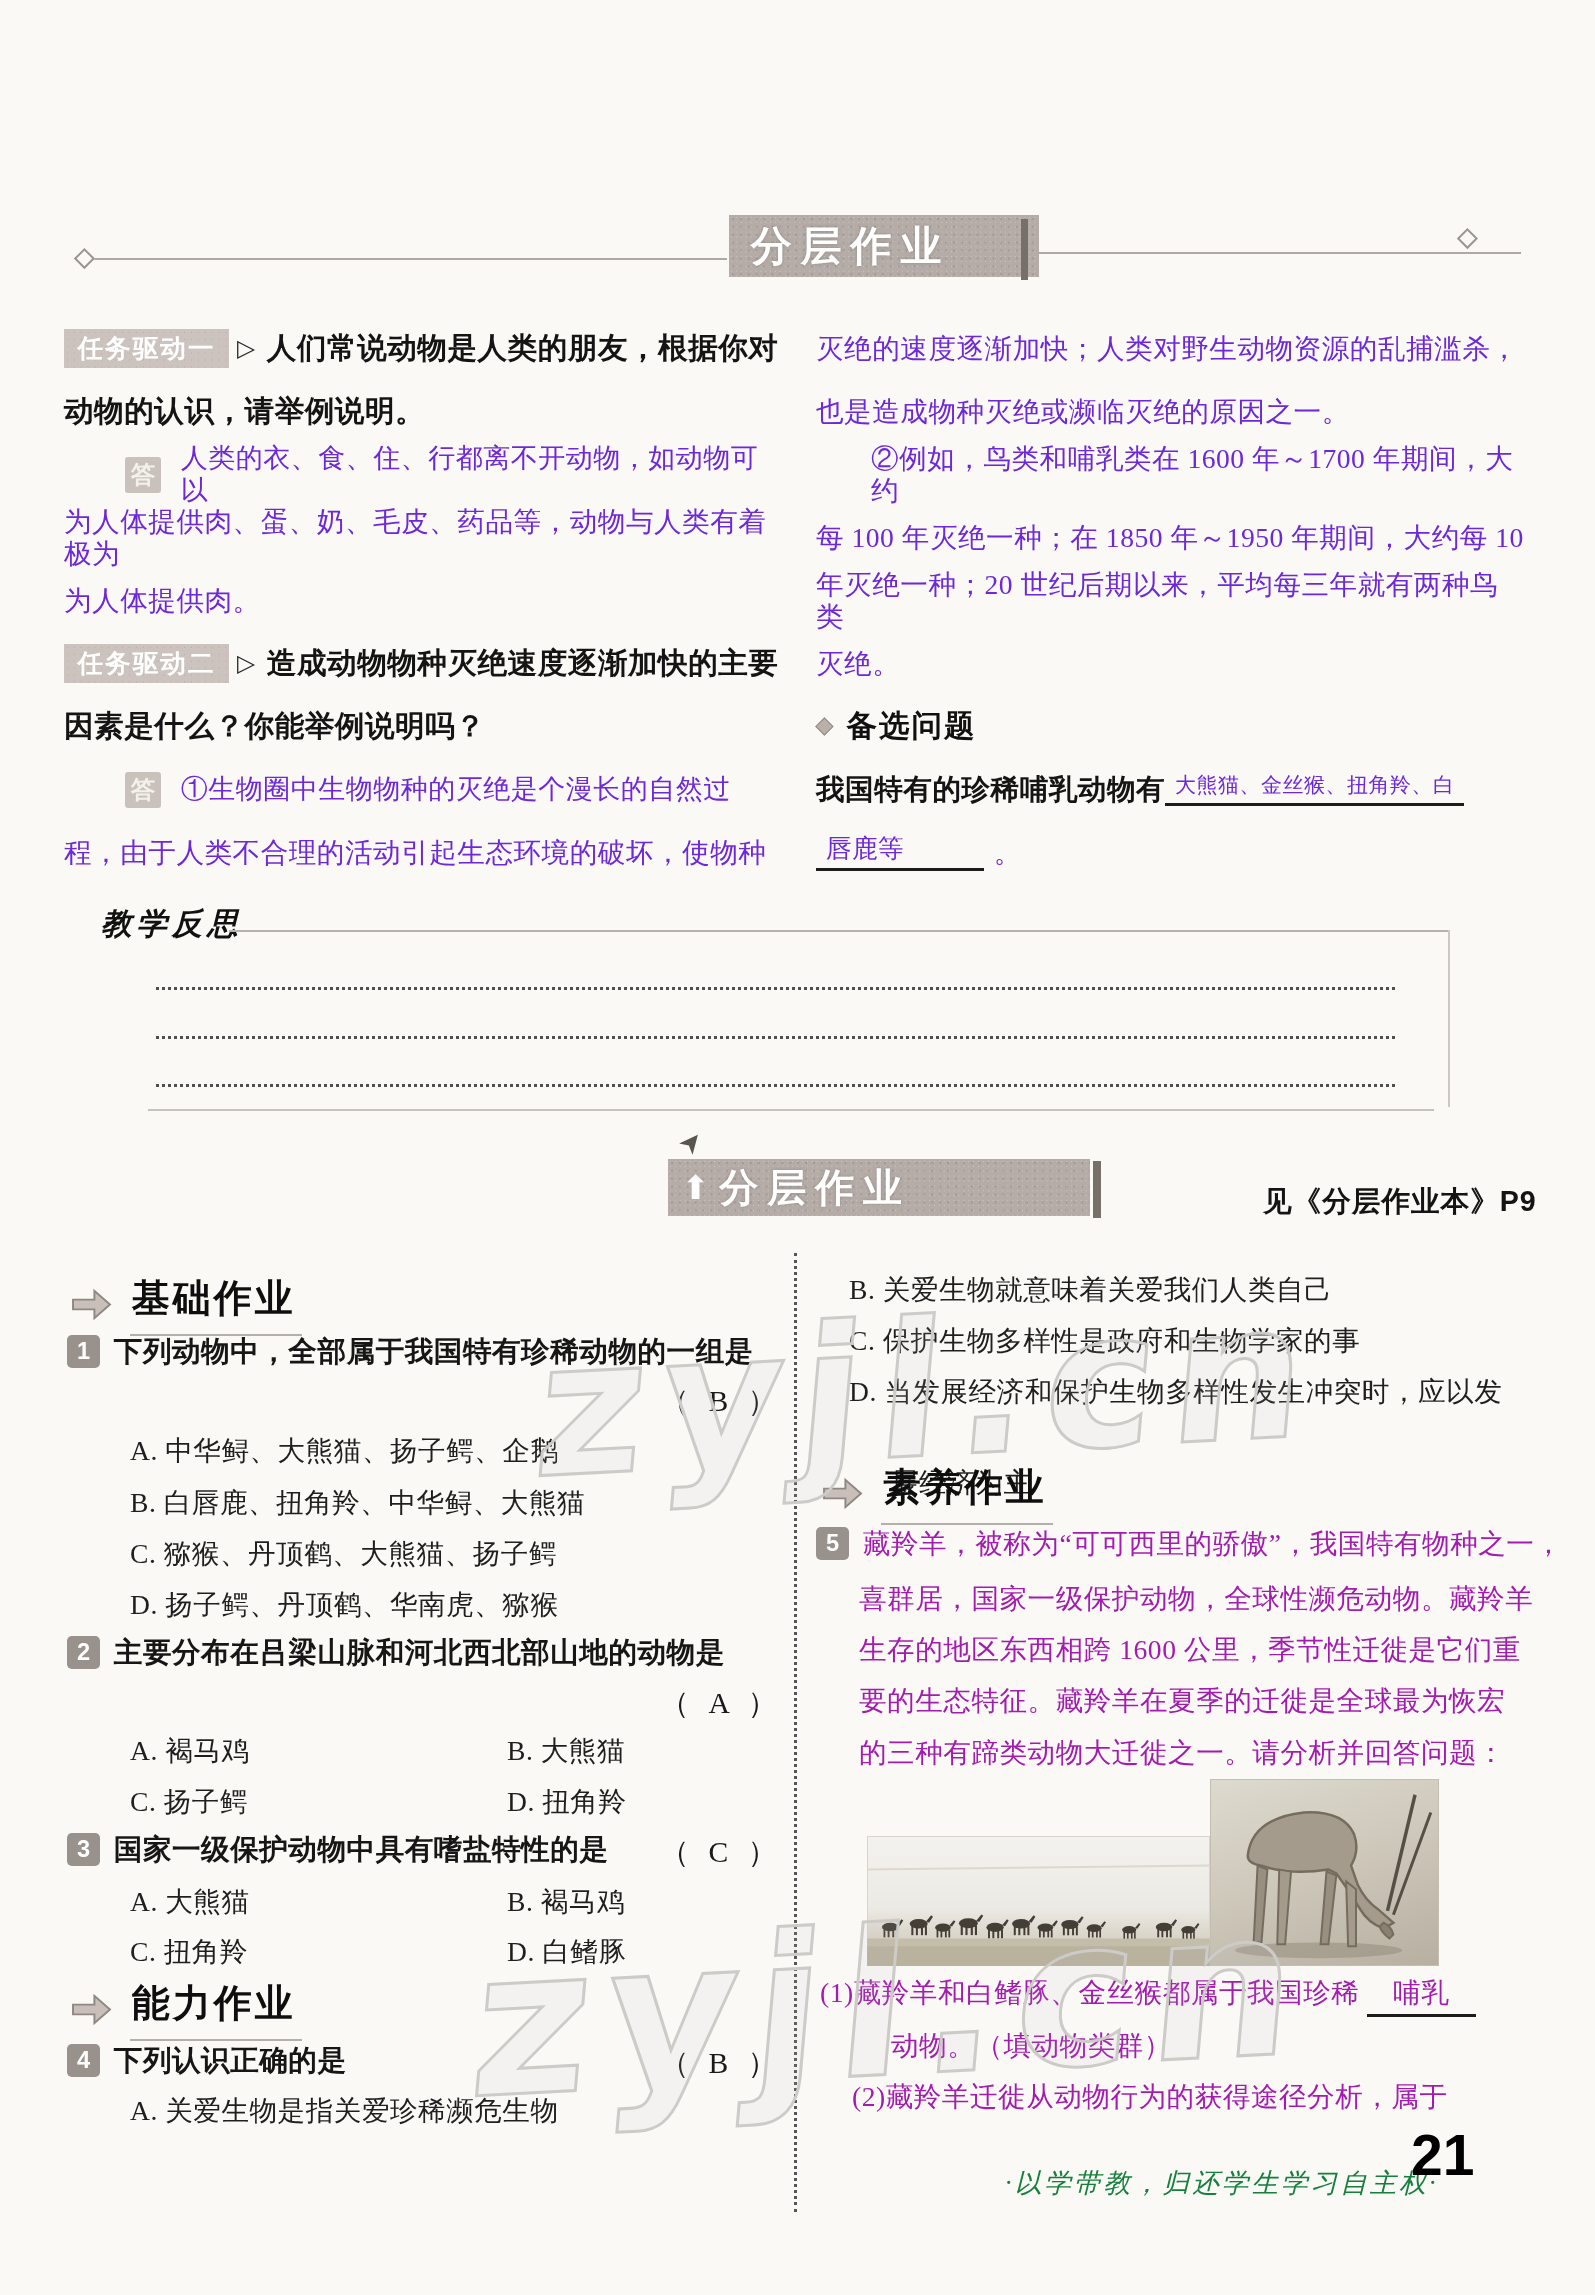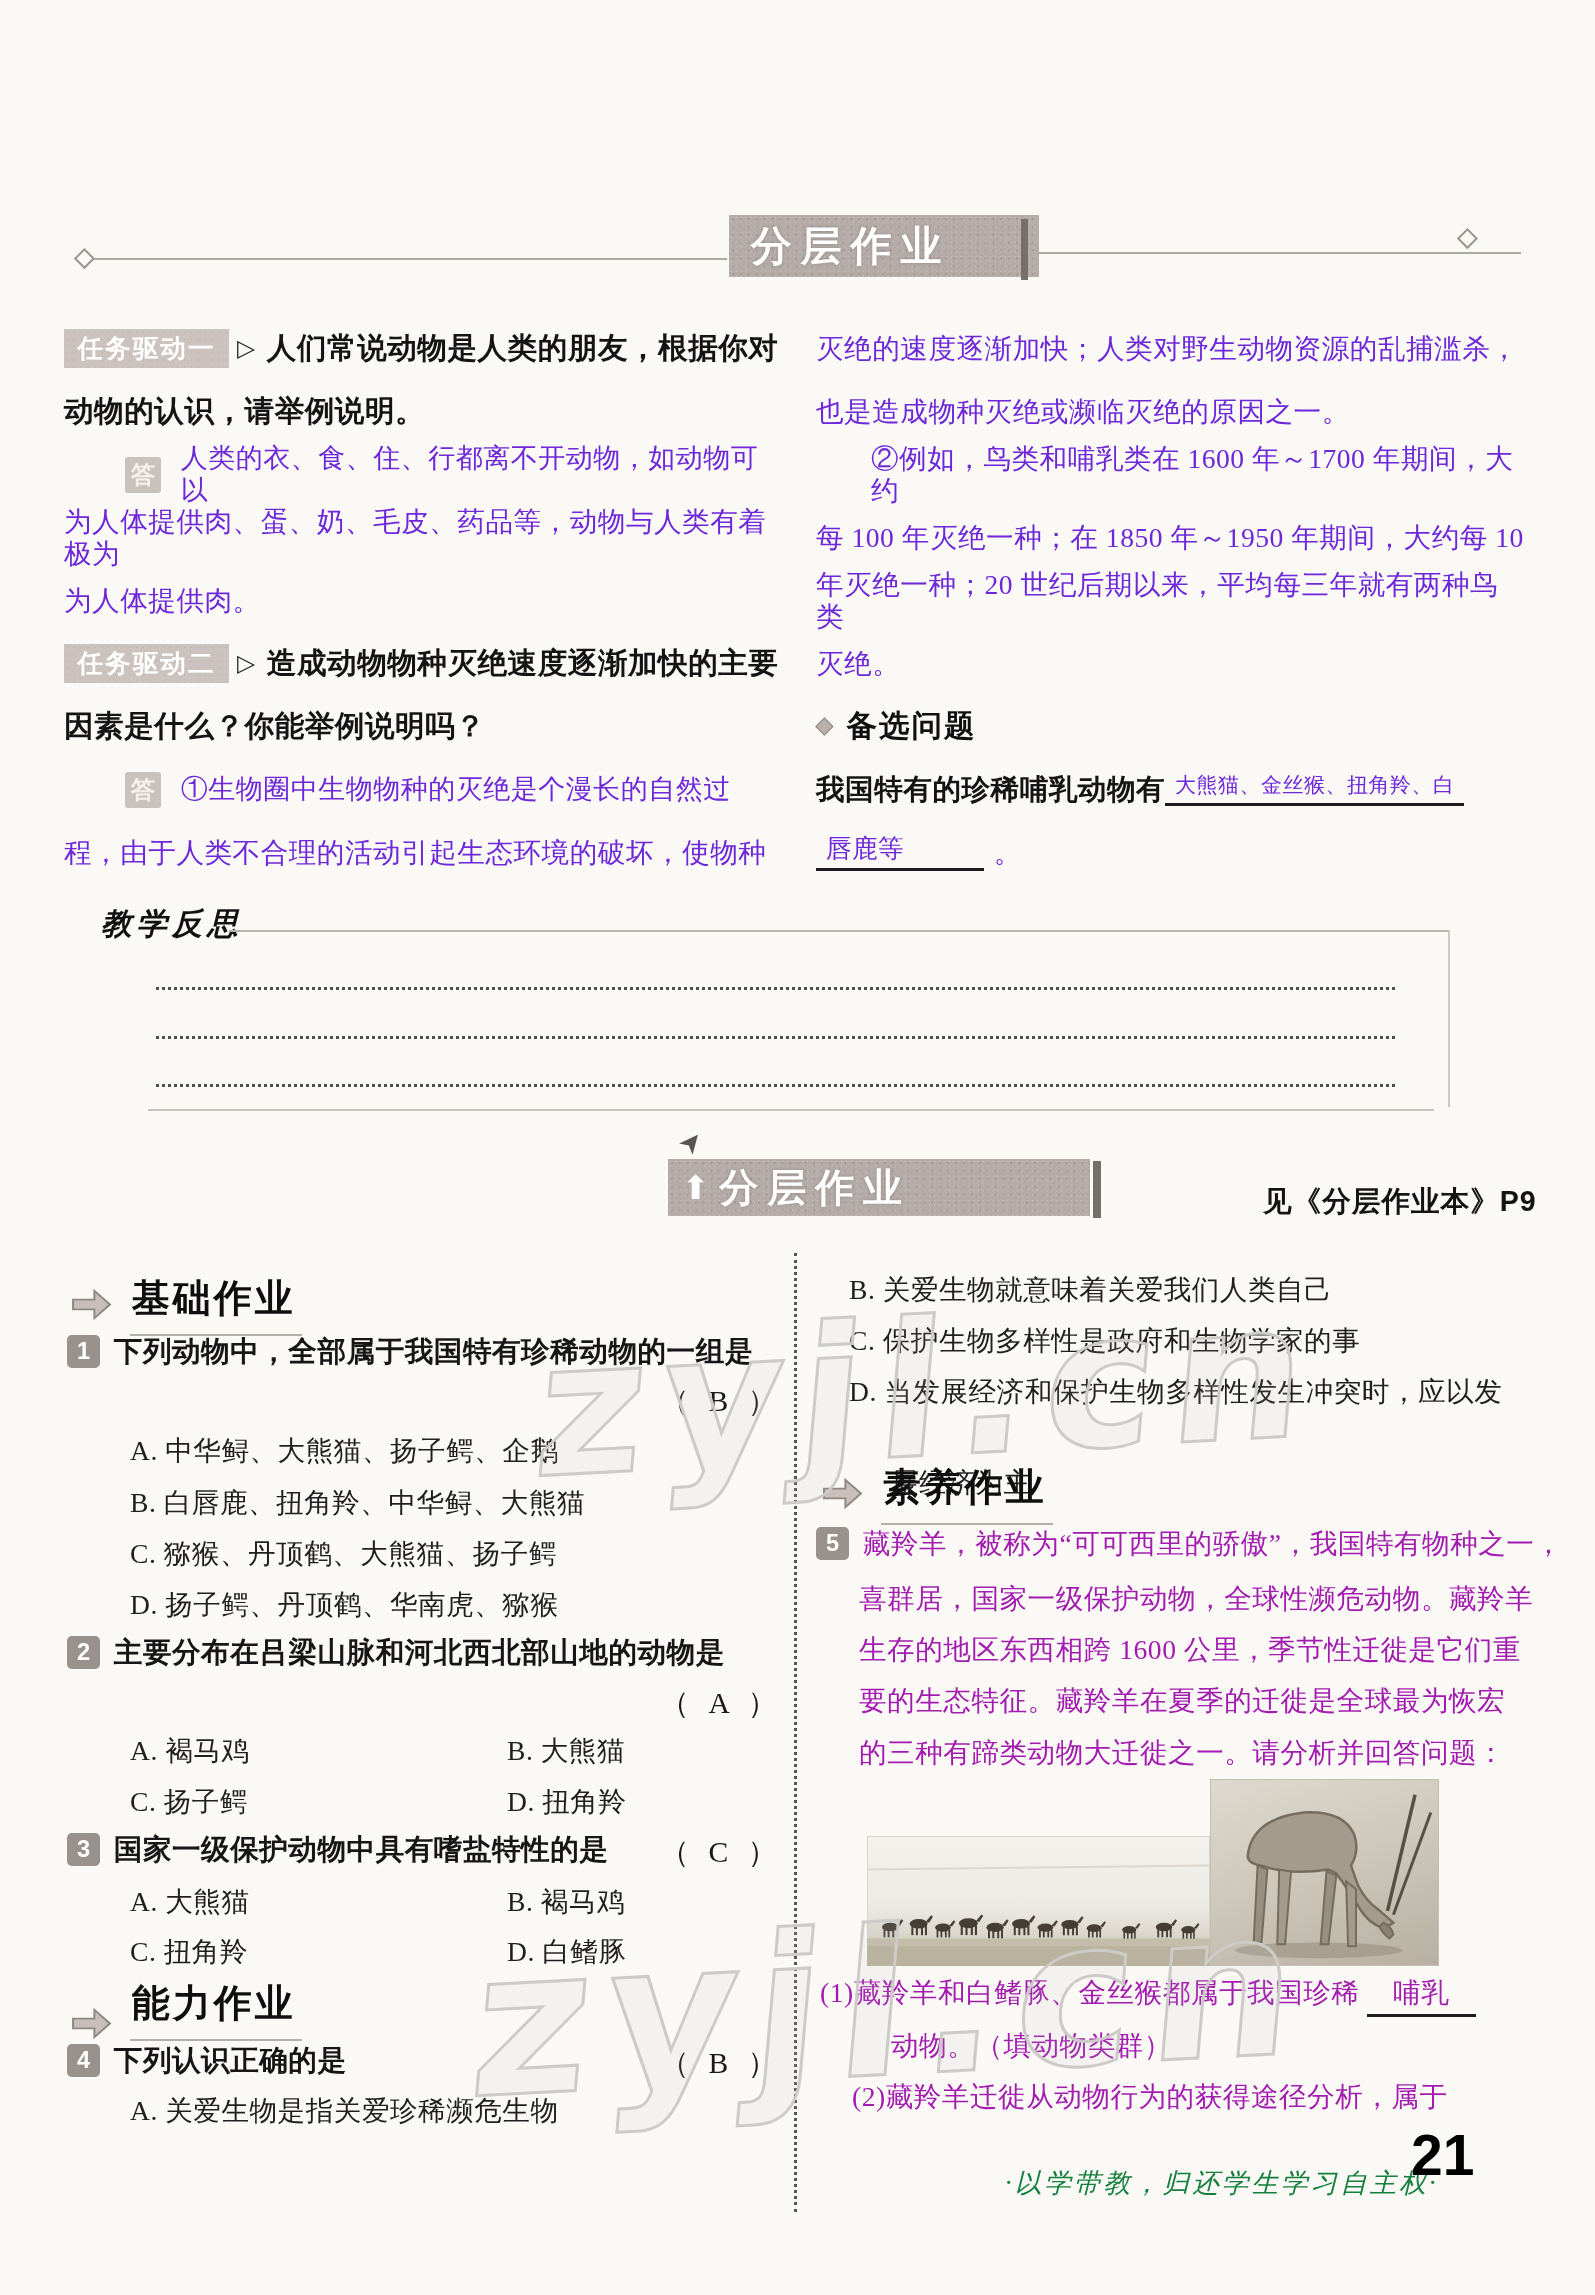--- a/index.html
+++ b/index.html
@@ -230,21 +230,21 @@
   <div class="q-row" style="left:67px;top:1830px;">
     <span class="num-badge">3</span>
     <span class="stem">国家一级保护动物中具有嗜盐特性的是</span>
   </div>
   <div class="ans-letter" style="left:547px;top:1832px;width:236px;">（ C ）</div>
   <div class="opt" style="left:130px;top:1883px;">A. 大熊猫</div>
   <div class="opt" style="left:507px;top:1883px;text-align:center;">B. 褐马鸡</div>
   <div class="opt" style="left:130px;top:1933px;">C. 扭角羚</div>
   <div class="opt" style="left:507px;top:1933px;">D. 白鳍豚</div>
 
-  <div class="sec-head" style="left:69px;top:1978px;align-items:flex-end;">
+  <div class="sec-head" style="left:69px;top:1978px;">
     <span class="head-icon">
       <svg width="45" height="35" viewBox="0 0 46 36">
           <path d="M4 13 h22 v-9 l16 14 -16 14 v-9 h-22 z" fill="#c8bfba" stroke="#8f8780" stroke-width="2"></path>
         </svg>
     </span>
     <span class="sec-title">能力作业</span>
   </div>
   <div class="q-row" style="left:67px;top:2041px;">
     <span class="num-badge">4</span>
     <span class="stem">下列认识正确的是</span>

